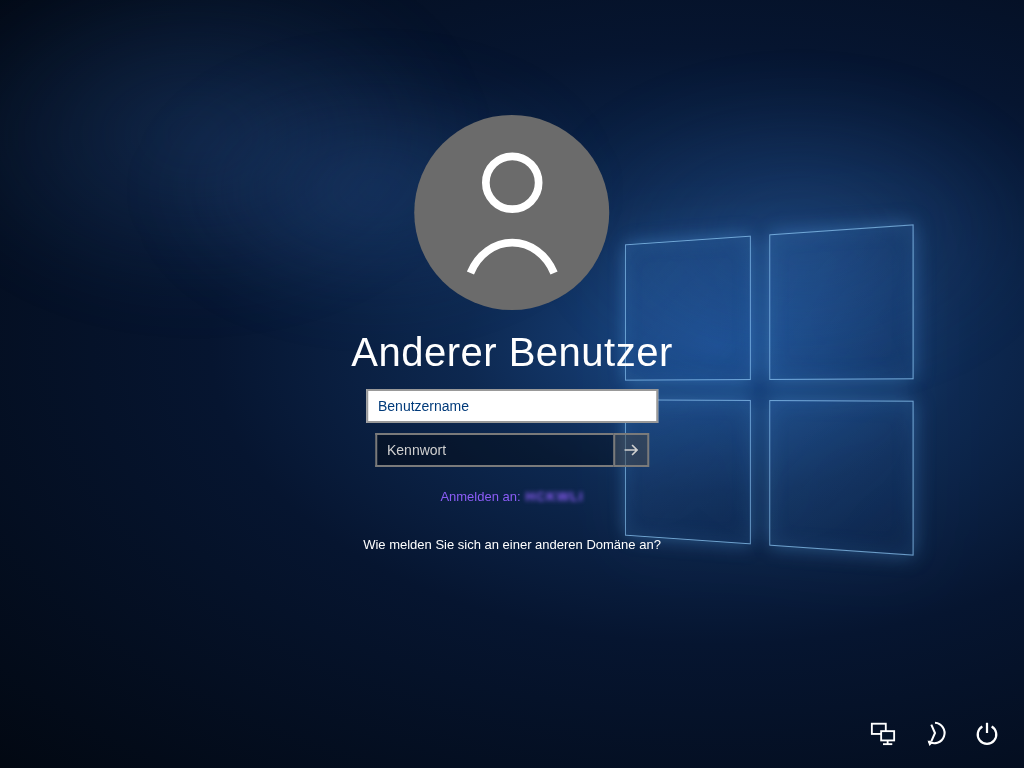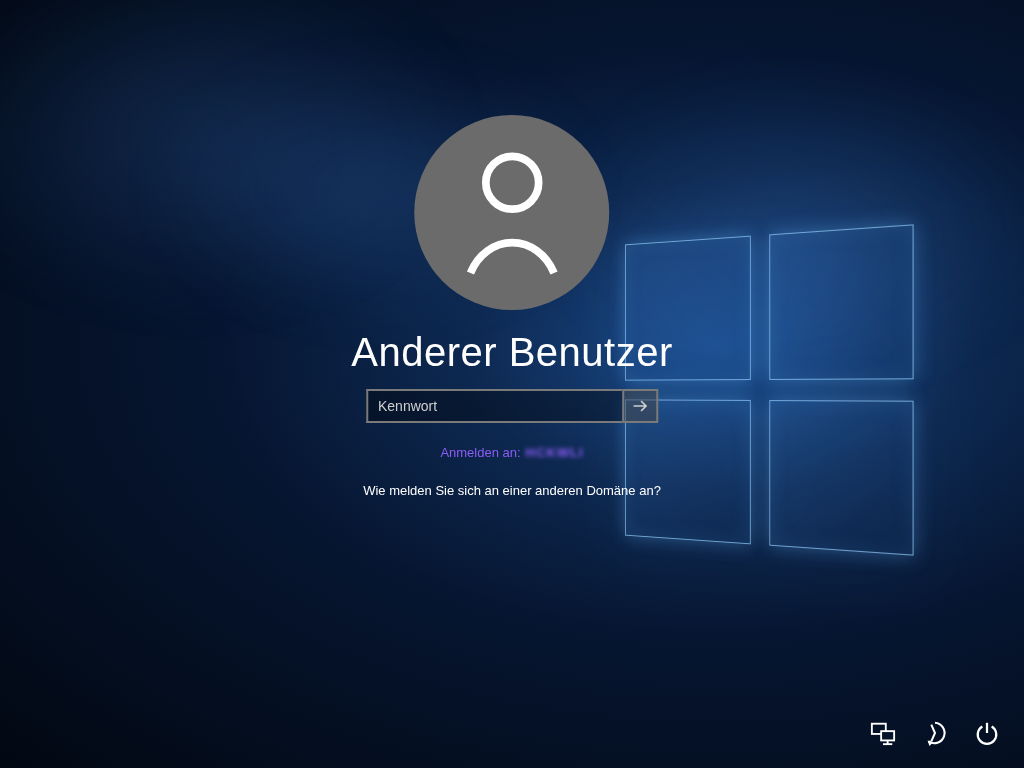--- a/index.html
+++ b/index.html
@@ -92,21 +92,21 @@
       color: #003a7a;
       font-size: 14px;
       padding: 0 10px;
       outline: none;
       font-family: inherit;
     }
     .username-input::placeholder {
       color: #003a7a;
     }
     .password-input {
-      width: 256px;
+      width: 238px;
       height: 34px;
       border: 2px solid #7a7a7a;
       border-right: none;
       background: rgba(0,0,0,0.35);
       color: #cfcfcf;
       font-size: 14px;
       padding: 0 10px;
       outline: none;
       font-family: inherit;
     }
@@ -133,21 +133,21 @@
       align-items: center;
     }
     .domain-val {
       filter: blur(2px);
       letter-spacing: 1px;
       font-weight: 600;
     }
     .domain-help {
       color: #ffffff;
       font-size: 13px;
-      margin-top: 22px;
+      margin-top: 32px;
       line-height: 1.45;
       max-width: 300px;
     }
     .corner-icons {
       position: absolute;
       right: 22px;
       bottom: 20px;
       display: flex;
       gap: 22px;
       align-items: center;
@@ -180,20 +180,23 @@
 <div class="login-container">
   <div class="avatar">
     <svg viewBox="0 0 100 115">
       <circle cx="50" cy="30" r="24" fill="none" stroke="#ffffff" stroke-width="7"></circle>
       <path d="M 12 112 A 42 48 0 0 1 88 112" fill="none" stroke="#ffffff" stroke-width="7"></path>
     </svg>
   </div>
 
   <div class="title">Anderer Benutzer</div>
 
+  <div class="input-row">
+    <input type="text" class="username-input" placeholder="Benutzername" style="">
+  </div>
 
   <div class="input-row">
     <input type="password" class="password-input" placeholder="Kennwort" style="">
     <div class="submit-btn">
       <svg viewBox="0 0 24 24">
         <path d="M4 12 L18 12 M13 6 L19 12 L13 18" fill="none" stroke="#cfcfcf" stroke-width="2"></path>
       </svg>
     </div>
   </div>
 

